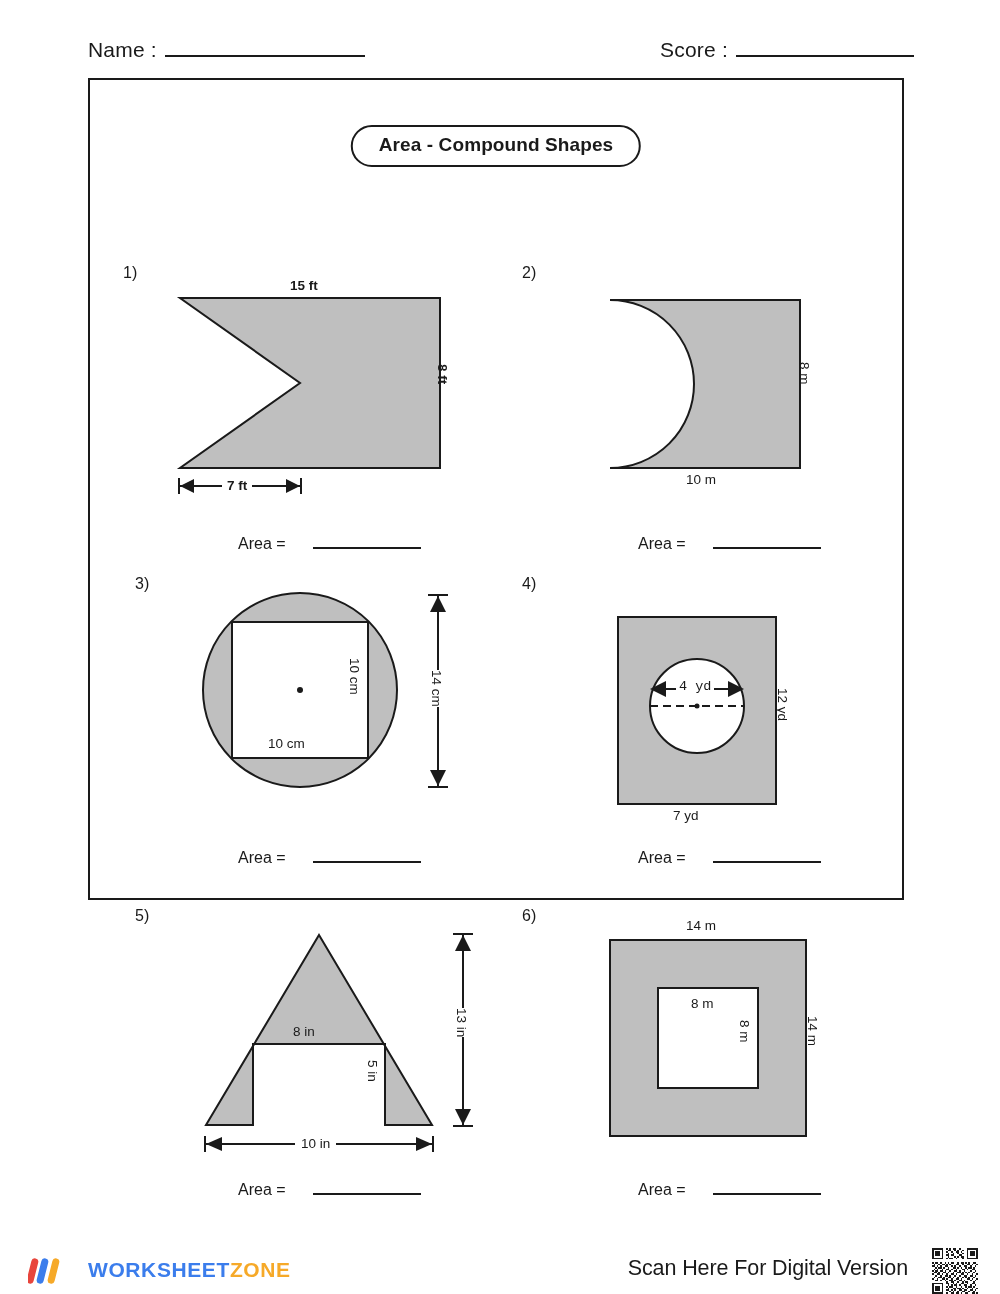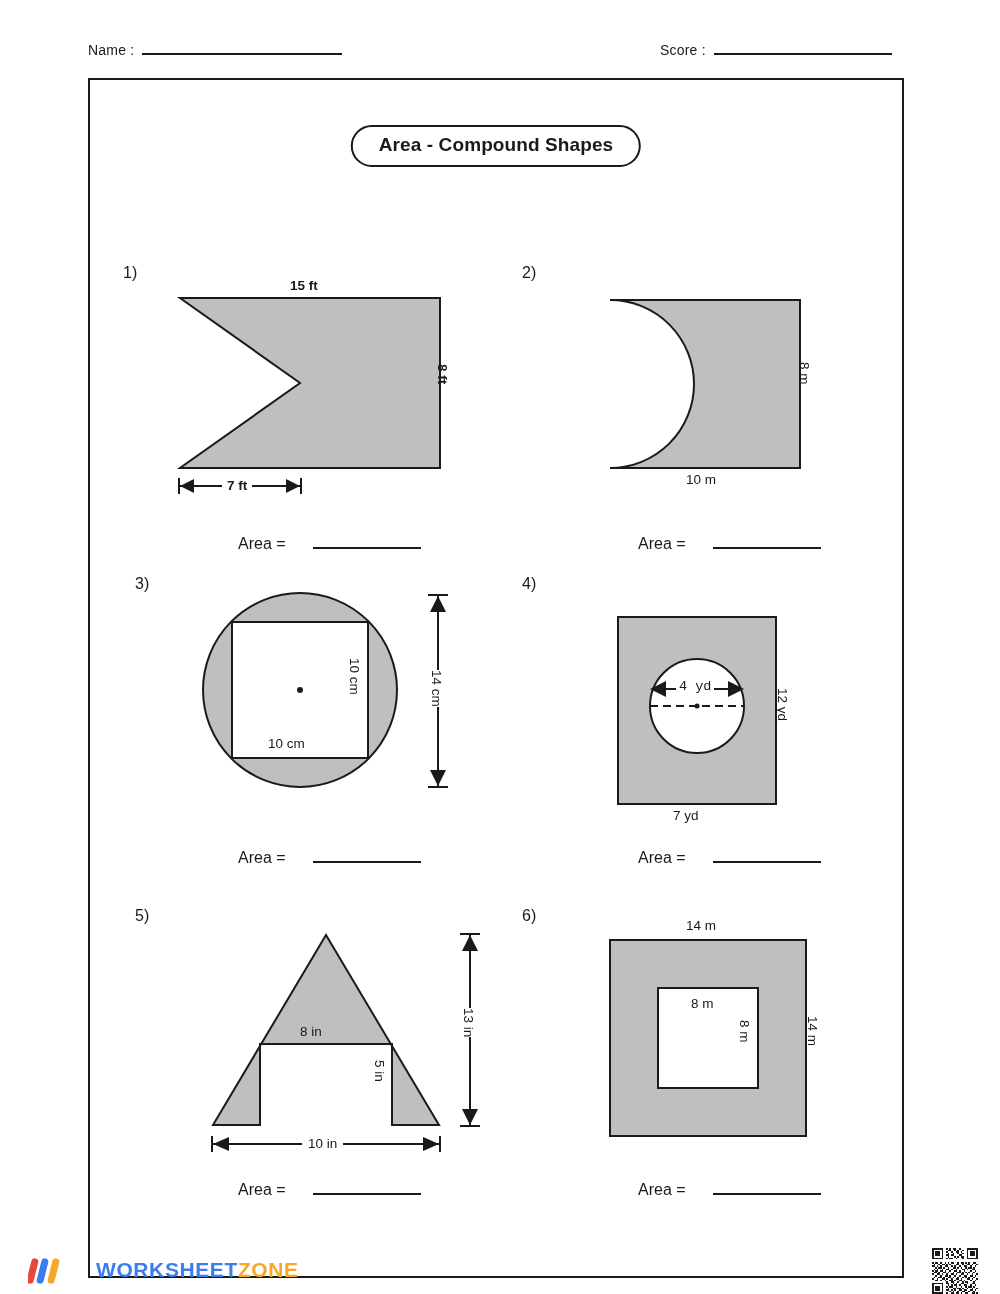--- a/index.html
+++ b/index.html
@@ -32,40 +32,40 @@
     align-items: baseline;
   }
   .score-group {
     position: absolute;
     left: 572px;
     top: 0;
     display: flex;
     align-items: baseline;
   }
   .field-label {
-    font-size: 14px;
+    font-size: 21px;
     letter-spacing: .2px;
     white-space: nowrap;
   }
   .blank-line {
     display: inline-block;
     border-bottom: 2px solid #1a1a1a;
     height: 15px;
     margin-left: 8px;
   }
   .blank-name { width: 200px; }
   .blank-score { width: 178px; }
 
   
   .sheet {
     position: absolute;
     left: 88px;
     top: 78px;
     width: 816px;
-    height: 1200px;
+    height: 822px;
     border: 2px solid #1a1a1a;
     box-sizing: border-box;
     background: #fff;
   }
 
   
   .title-pill {
     position: absolute;
     left: 50%;
     transform: translateX(-50%);
@@ -132,21 +132,21 @@
     top: 1248px;
     width: 1000px;
     height: 46px;
   }
   .logo {
     position: absolute;
     left: 28px;
     top: 6px;
     display: flex;
     align-items: center;
-    gap: 28px;
+    gap: 20px;
   }
   .logo-mark {
     width: 40px;
     height: 32px;
     position: relative;
   }
   .logo-text {
     font-size: 21px;
     font-weight: bold;
     letter-spacing: .6px;
@@ -272,21 +272,21 @@
       <span class="lbl rot" style="left:230px;top:108px;">12 yd</span>
     </div>
     <div class="answer" style="left:548px;top:766px;">
       <span>Area =</span>
       <span class="blank-line"></span>
     </div>
   </div>
 
   <div class="problem" style="left:0;top:0;">
     <div class="qnum" style="left:45px;top:827px;">5)</div>
-    <div class="figure" style="left:84px;top:830px;width:370px;height:250px;">
+    <div class="figure" style="left:77px;top:830px;width:370px;height:250px;">
       <svg width="370" height="250" viewBox="0 0 370 250">
         <path d="M 152,25 L 265,215 L 218,215 L 218,134 L 86,134 L 86,215 L 39,215 Z" fill="#bfbfbf" stroke="#1a1a1a" stroke-width="2"></path>
 
         <g stroke="#1a1a1a" stroke-width="2">
           <line x1="39" y1="234" x2="265" y2="234"></line>
           <line x1="38" y1="226" x2="38" y2="242"></line>
           <line x1="266" y1="226" x2="266" y2="242"></line>
           <polygon points="39,234 55,227 55,241" fill="#1a1a1a" stroke="none"></polygon>
           <polygon points="265,234 249,227 249,241" fill="#1a1a1a" stroke="none"></polygon>
         </g>
@@ -337,20 +337,21 @@
         <rect x="1" y="4" width="7" height="26" rx="3.5" fill="#E8453C" transform="rotate(14 4.5 17)"></rect>
         <rect x="11" y="4" width="7" height="26" rx="3.5" fill="#3B7DEC" transform="rotate(14 14.5 17)"></rect>
         <rect x="22" y="4" width="7" height="26" rx="3.5" fill="#F6A928" transform="rotate(14 25.5 17)"></rect>
       </svg>
     </span>
     <span class="logo-text">
       <span class="ws">WORKSHEET</span><span class="zn">ZONE</span>
     </span>
   </div>
 
+  <div class="scan-text">Scan Here For Digital Version</div>
 
   <span class="qr">
     <svg width="46" height="46" viewBox="0 0 29 29" shape-rendering="crispEdges">
       <rect width="29" height="29" fill="#ffffff"></rect>
       <g fill="#1a1a1a">
         <path d="M0 0h7v7H0z"></path>
           <path d="M1 1h5v5H1z" fill="#fff"></path>
           <path d="M2 2h3v3H2z"></path>
         <path d="M22 0h7v7h-7z"></path>
           <path d="M23 1h5v5h-5z" fill="#fff"></path>

